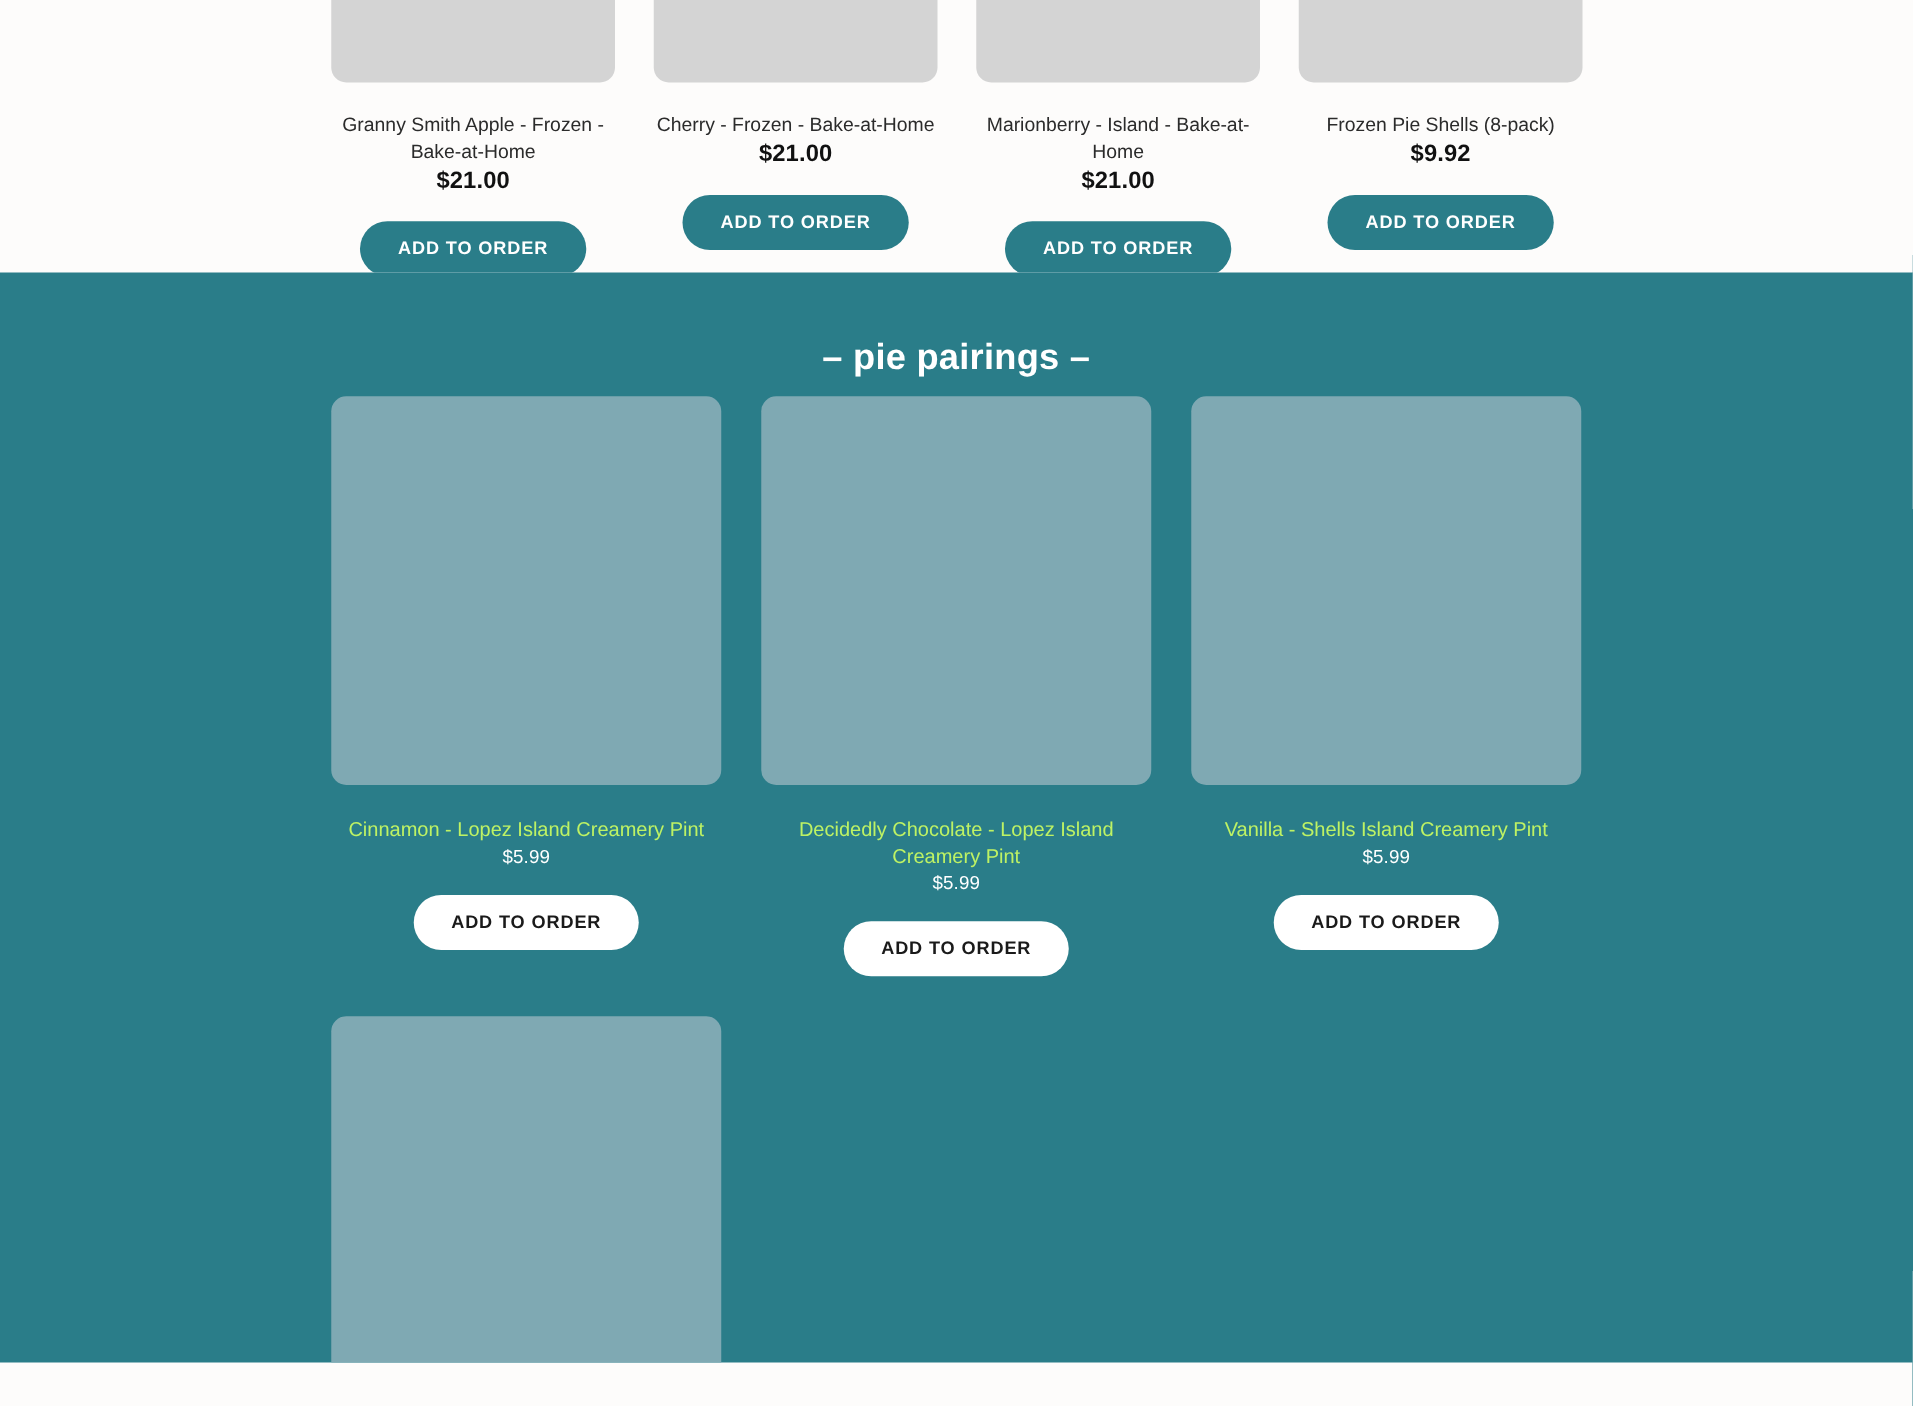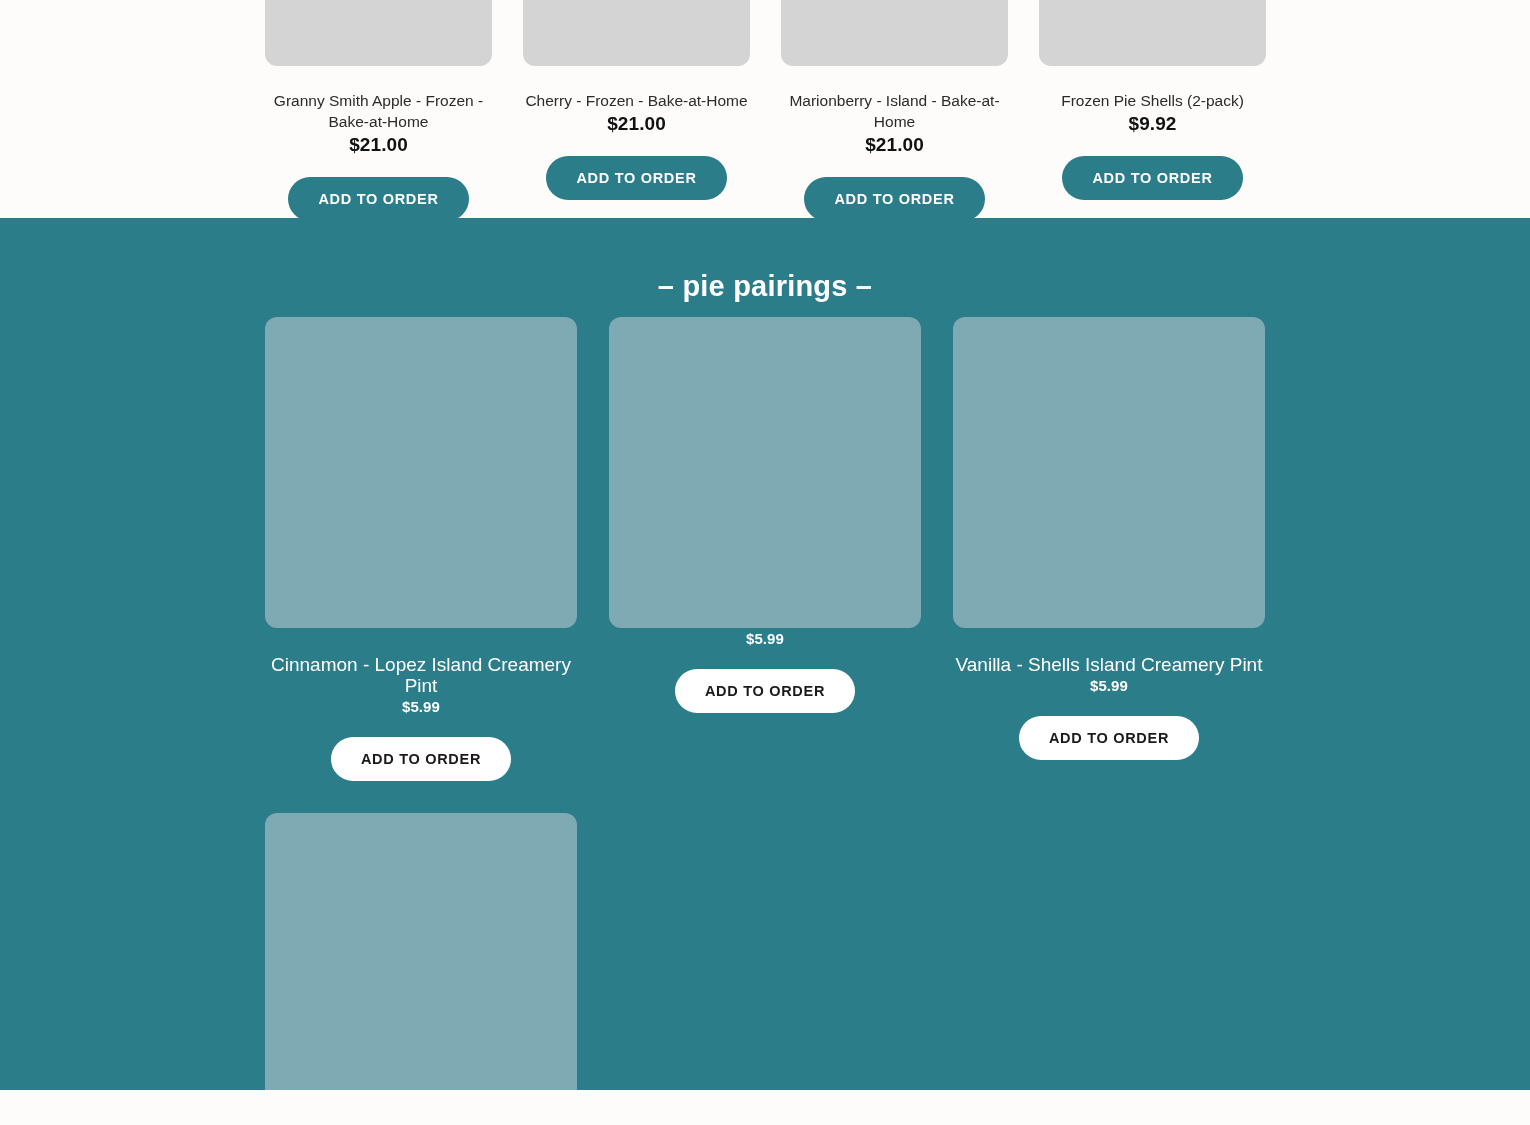--- a/index.html
+++ b/index.html
@@ -113,30 +113,30 @@
     align-items: center;
   }
   .pair-thumb {
     width: 312px;
     height: 311px;
     background: #7fa9b3;
     border-radius: 12px;
   }
   .pair-title {
     margin-top: 26px;
-    font-size: 19px;
+    font-size: 16px;
     line-height: 21px;
-    color: #ffffff;
+    color: #bef264;
     text-align: center;
     font-weight: 400;
   }
   .pair-price {
     margin-top: 2px;
     font-size: 15px;
-    font-weight: 700;
+    font-weight: 400;
     color: #ffffff;
     text-align: center;
     letter-spacing: 0.1px;
   }
   .btn-white {
     margin-top: 22px;
     background: #ffffff;
     color: #1a1a1a;
     border: none;
     border-radius: 999px;
@@ -174,21 +174,21 @@
 
       <div class="pie-card">
         <div class="pie-thumb"></div>
         <div class="pie-title">Marionberry - Island - Bake-at-Home</div>
         <div class="pie-price">$21.00</div>
         <button class="btn-teal">ADD TO ORDER</button>
       </div>
 
       <div class="pie-card">
         <div class="pie-thumb"></div>
-        <div class="pie-title">Frozen Pie Shells (2-pack)</div>
+        <div class="pie-title">Frozen Pie Shells (8-pack)</div>
         <div class="pie-price">$9.92</div>
         <button class="btn-teal">ADD TO ORDER</button>
       </div>
 
     </div>
   </section>
 
   <section class="pairings-section">
     <h2 class="pairings-heading">– pie pairings –</h2>
 
@@ -196,20 +196,21 @@
 
       <div class="pair-card">
         <div class="pair-thumb"></div>
         <div class="pair-title">Cinnamon - Lopez Island Creamery Pint</div>
         <div class="pair-price">$5.99</div>
         <button class="btn-white">ADD TO ORDER</button>
       </div>
 
       <div class="pair-card">
         <div class="pair-thumb"></div>
+        <div class="pair-title">Decidedly Chocolate - Lopez Island Creamery Pint</div>
         <div class="pair-price">$5.99</div>
         <button class="btn-white">ADD TO ORDER</button>
       </div>
 
       <div class="pair-card">
         <div class="pair-thumb"></div>
         <div class="pair-title">Vanilla - Shells Island Creamery Pint</div>
         <div class="pair-price">$5.99</div>
         <button class="btn-white">ADD TO ORDER</button>
       </div>

